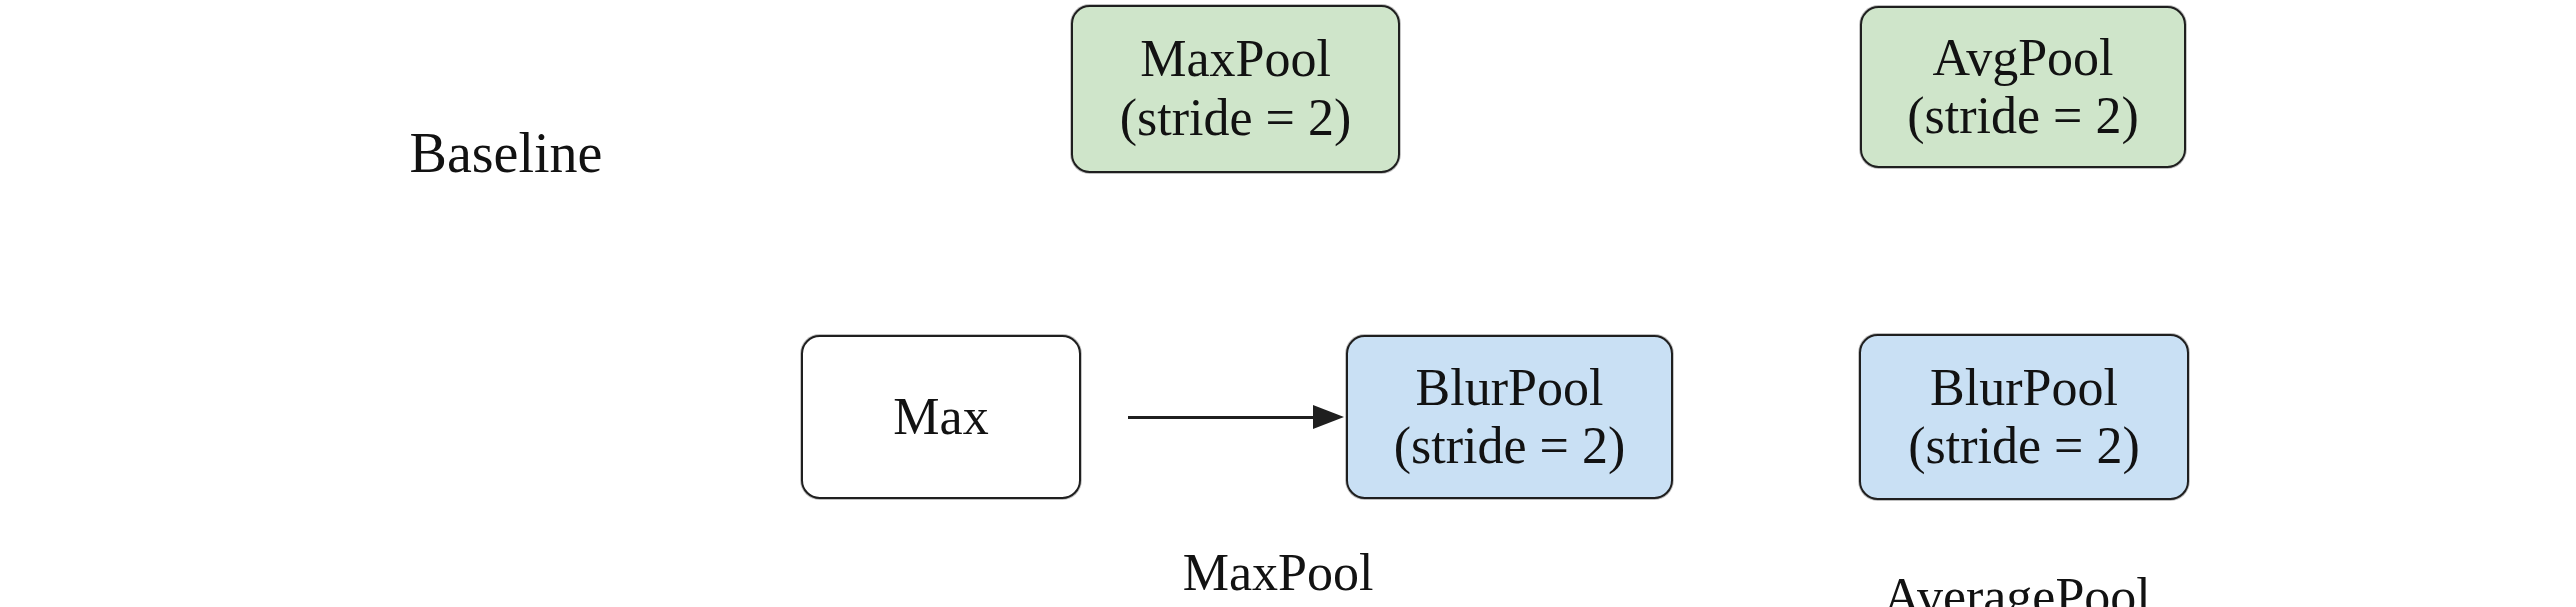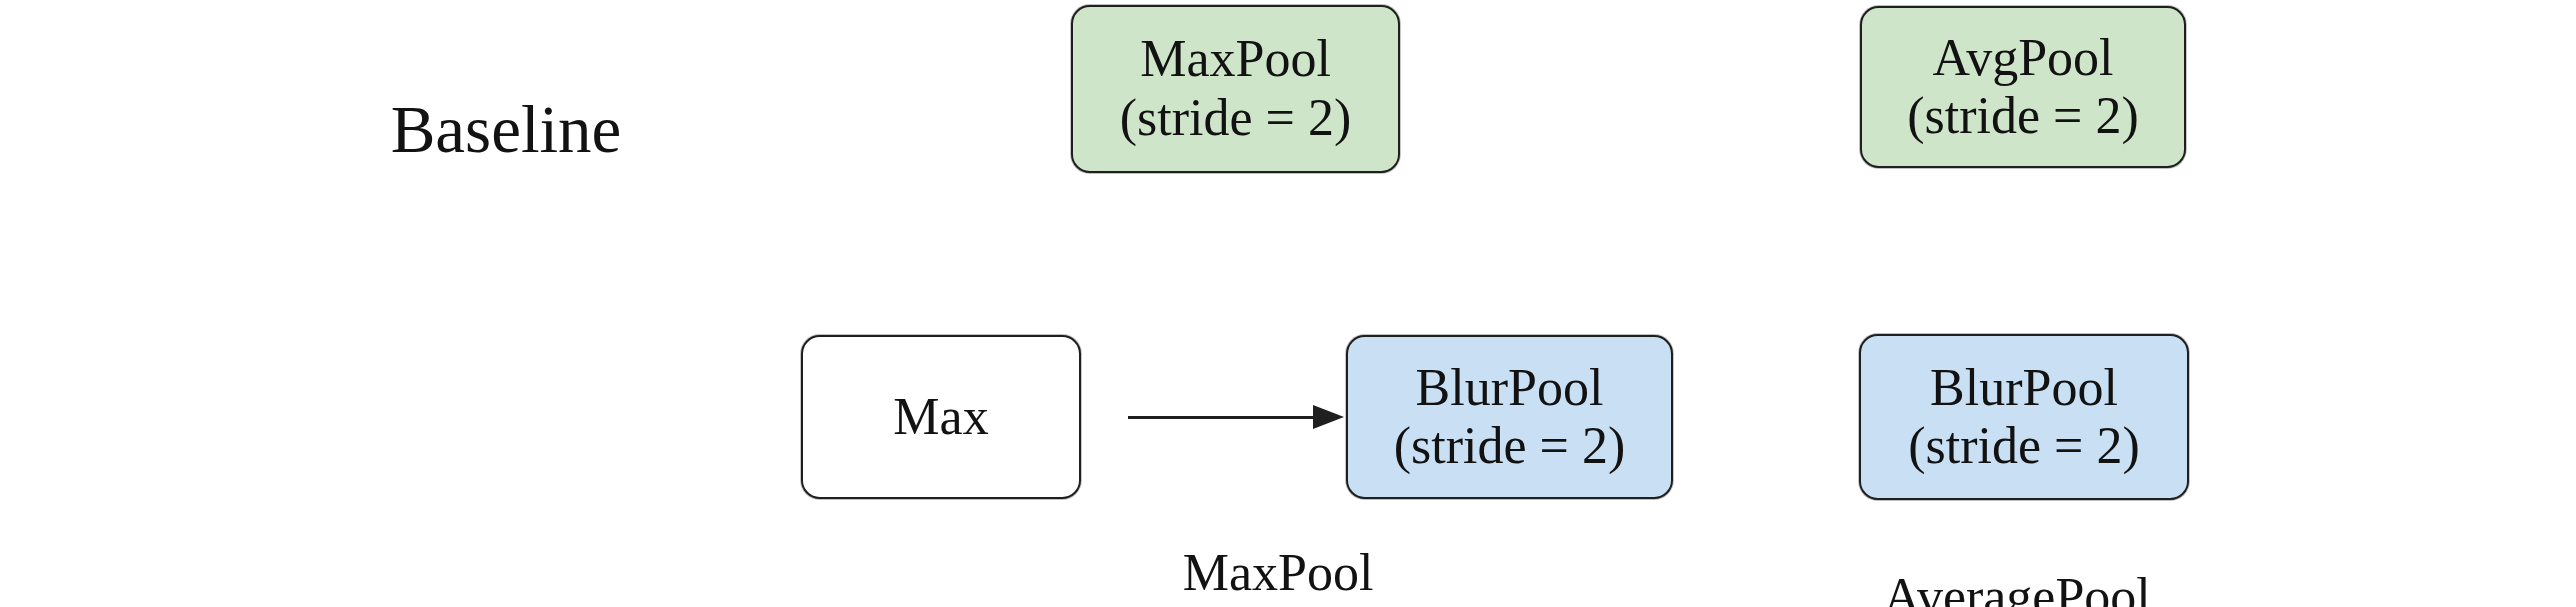--- a/index.html
+++ b/index.html
@@ -12,23 +12,24 @@
     width: 2576px;
     height: 608px;
     background: var(--background, #ffffff);
     font-family: "Liberation Serif", "DejaVu Serif", serif;
     color: var(--text, #121212);
     overflow: hidden;
   }
   .row-label {
     position: absolute;
     transform: translate(-50%, -50%);
-    font-size: 67px;
+    font-size: 56px;
     white-space: nowrap;
     line-height: 1;
+    margin-top: 24px;
   }
   .node {
     position: absolute;
     box-sizing: border-box;
     border: 2.8px solid var(--node-border, #1f1f1f);
     border-radius: 18.7px;
     display: flex;
     flex-direction: column;
     align-items: center;
     justify-content: center;

